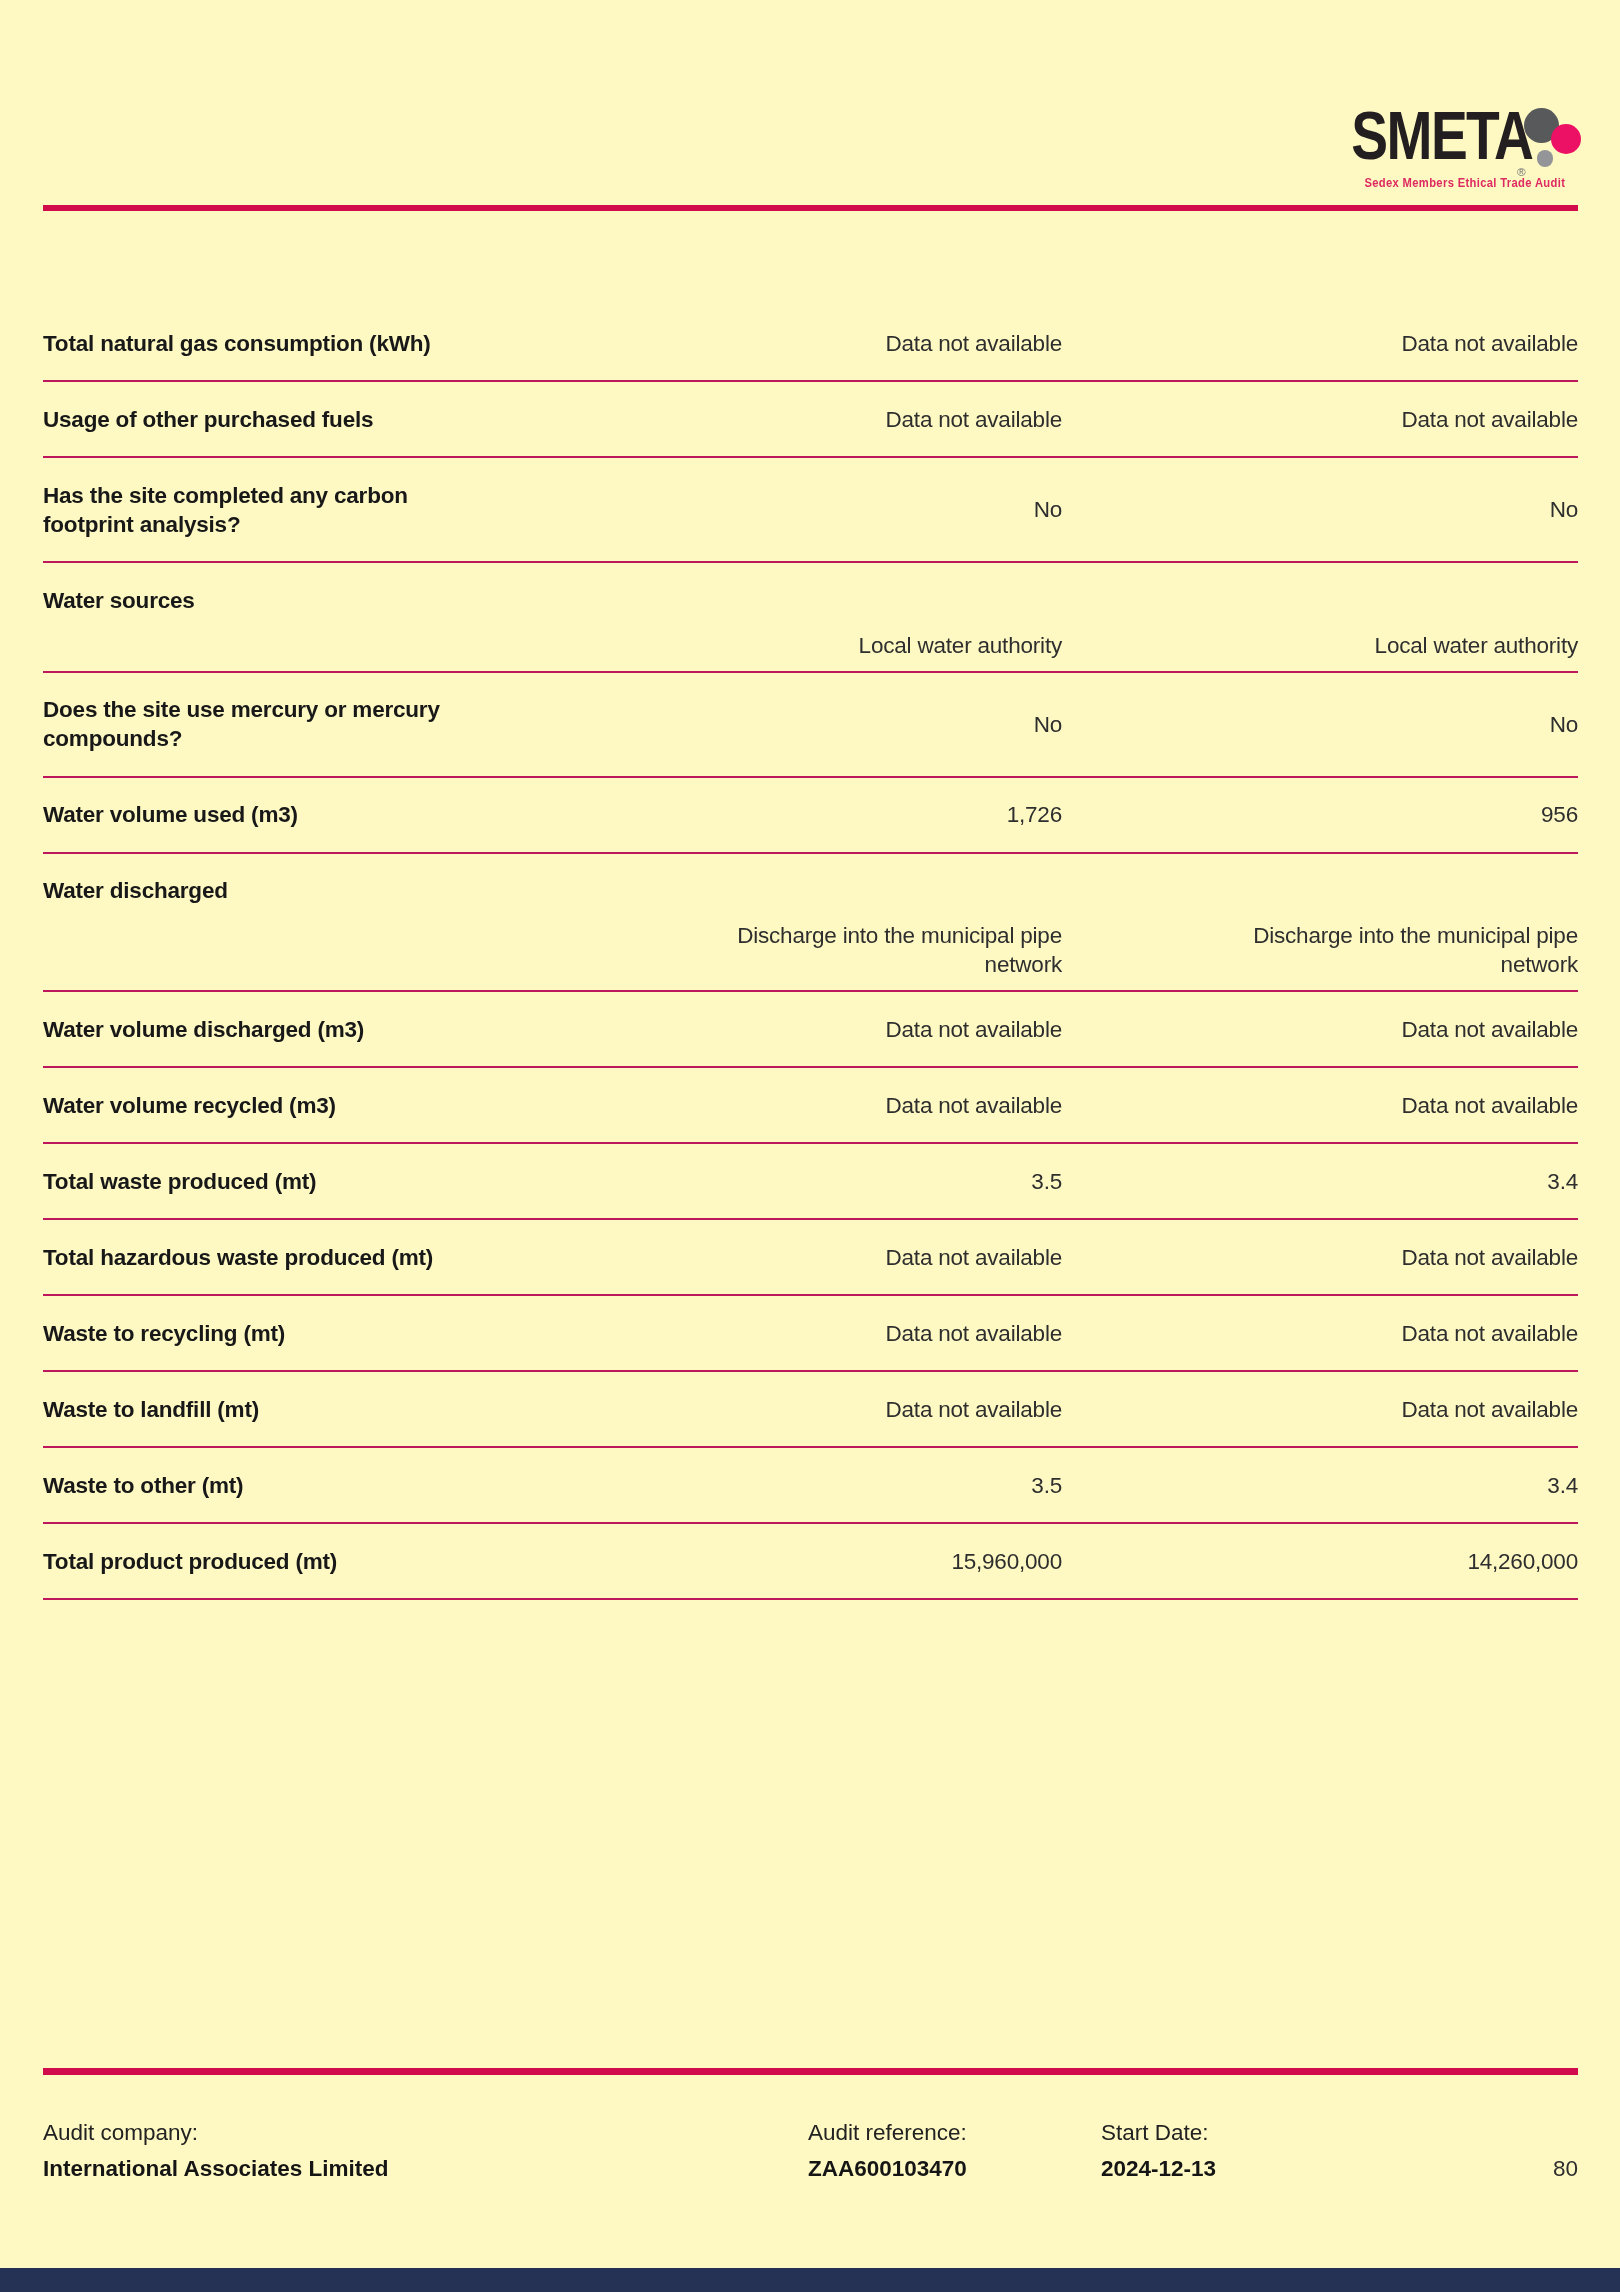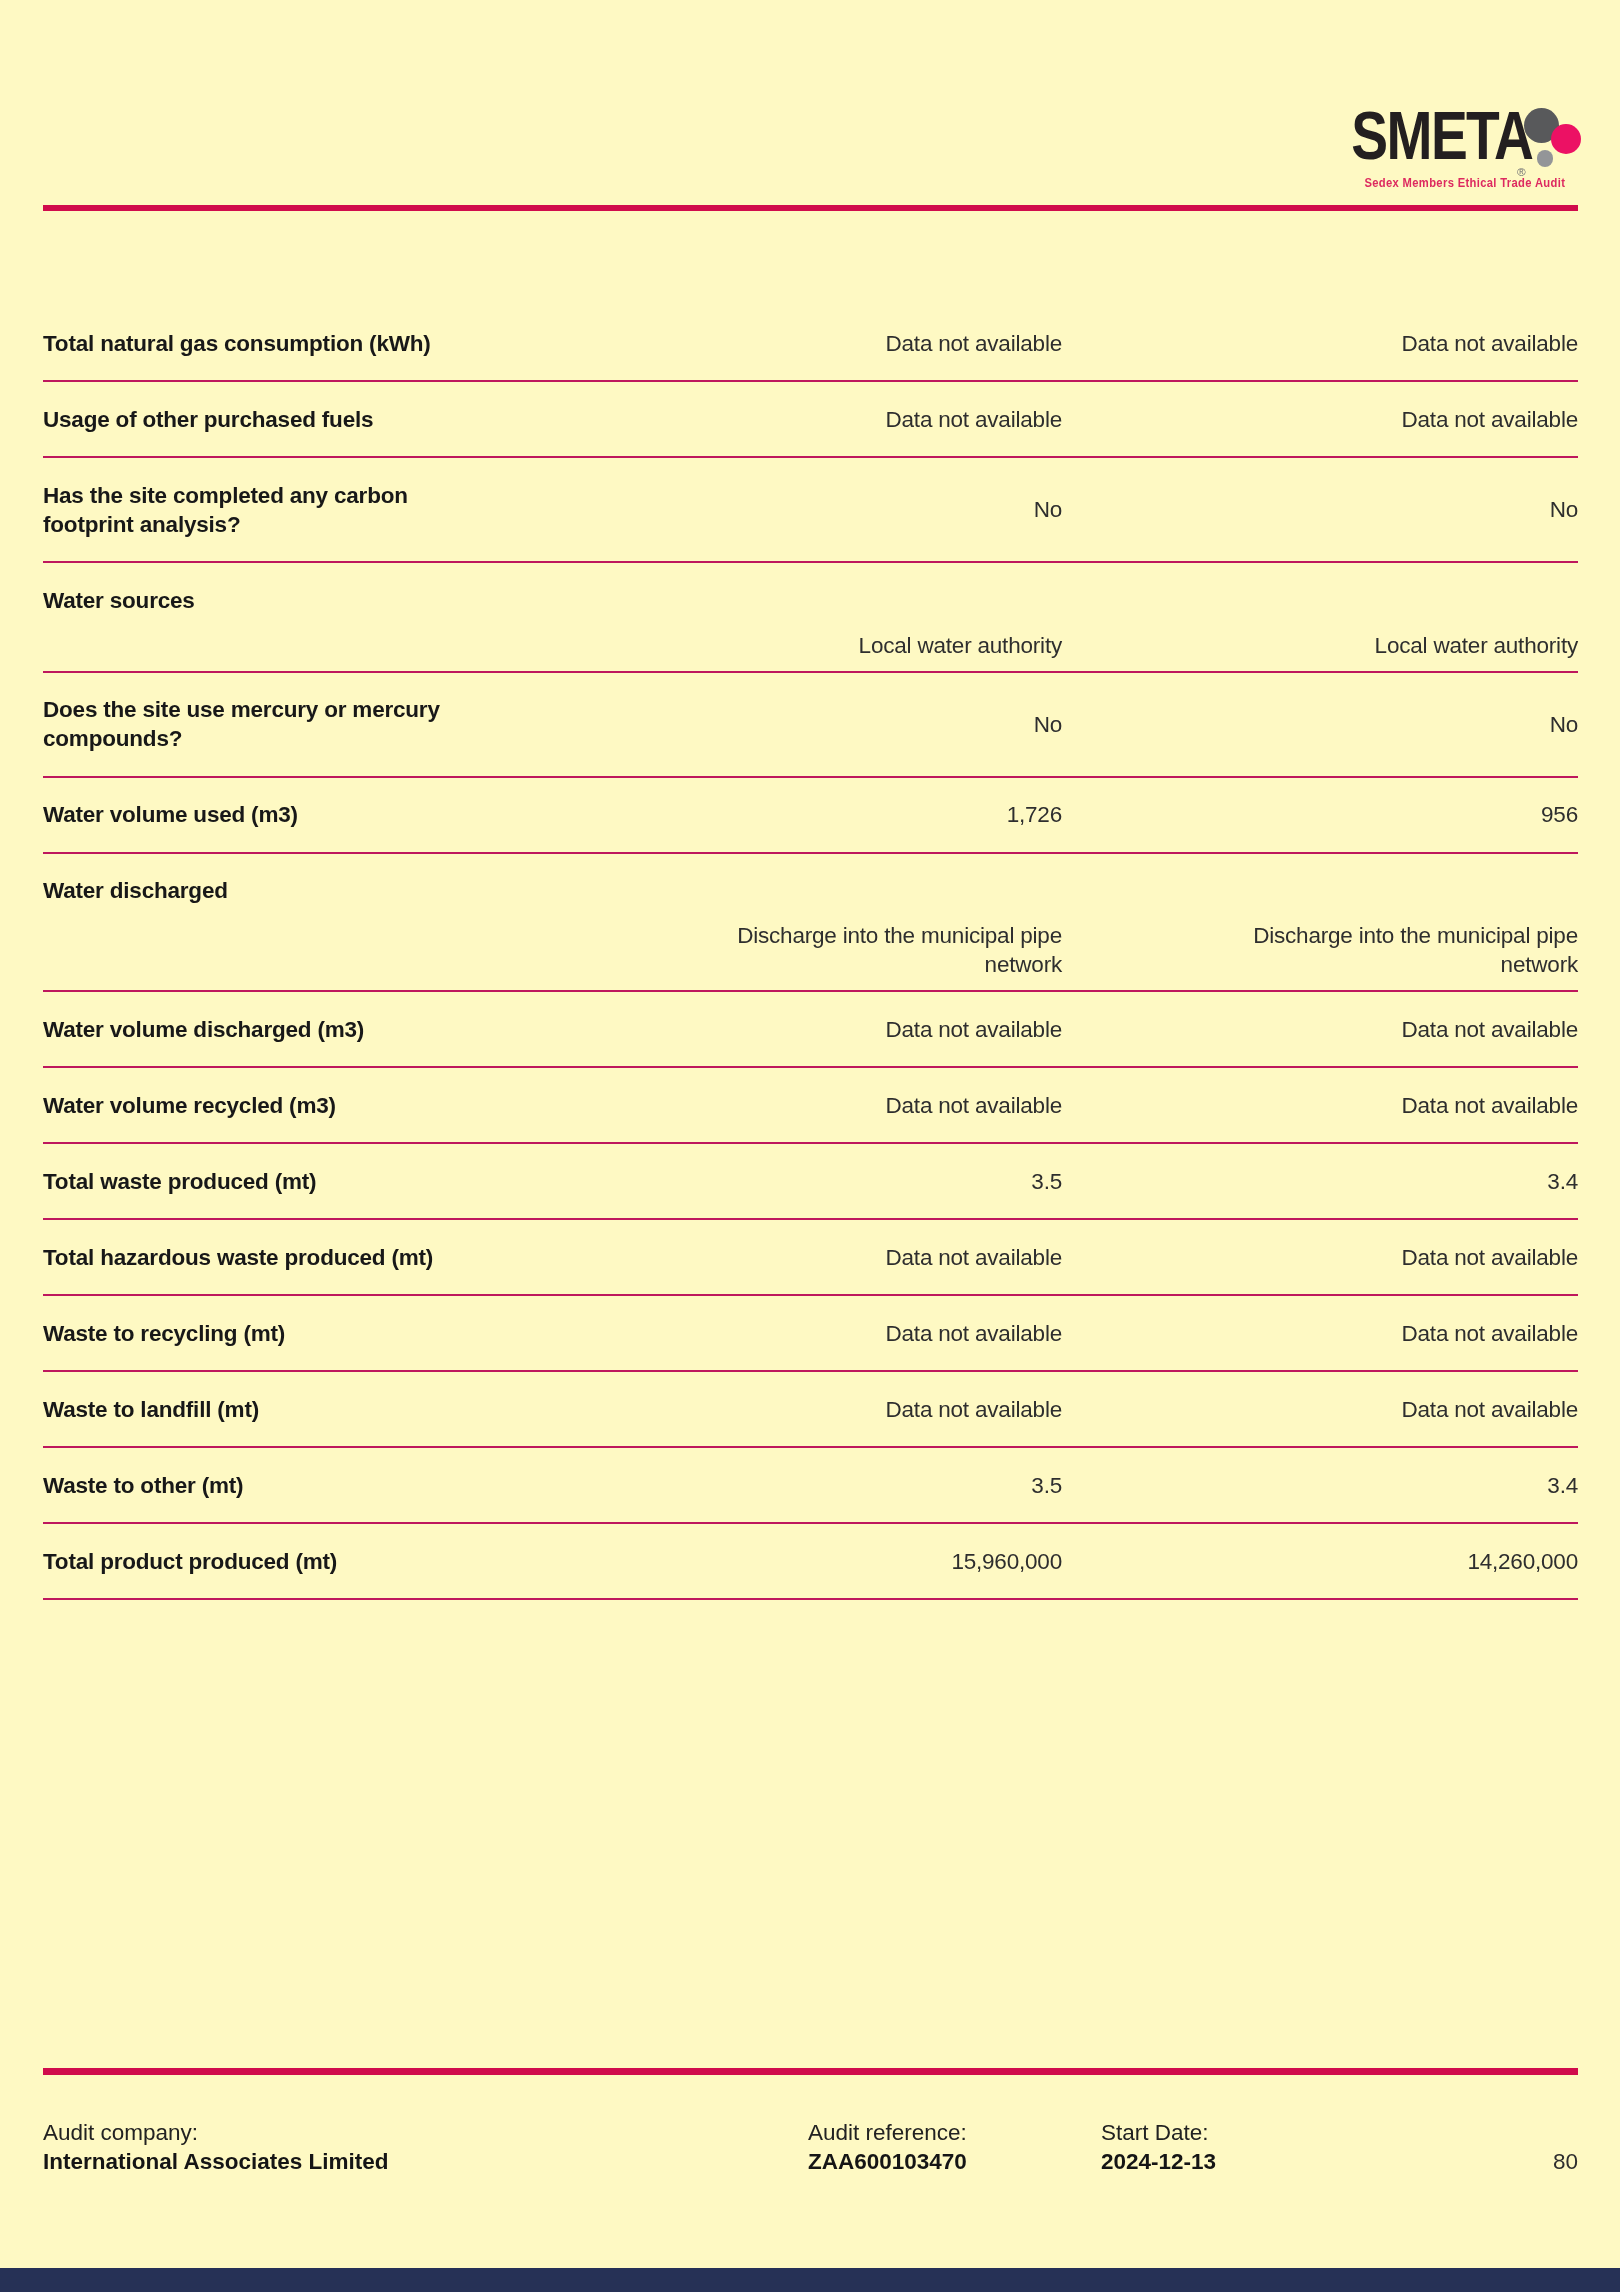--- a/index.html
+++ b/index.html
@@ -31,21 +31,21 @@
   .row.value-below{align-items:flex-end;padding-bottom:11px;}
   .row.value-below .cell.label{align-self:flex-start;}
   .row.value-below .cell.value{padding-top:45px;}
 
   
   .footer{position:absolute;top:2119px;left:43px;right:42px;display:flex;font-size:22.5px;}
   .fcol{display:flex;flex-direction:column;}
   .fcol.c1{flex:0 0 765px;}
   .fcol.c2{flex:0 0 293px;}
   .fcol.c3{flex:1;}
-  .f-label{color:#222;line-height:28px;margin-bottom:1px;}
+  .f-label{color:#222;line-height:28px;margin-bottom:8px;}
   .f-value{font-weight:bold;color:#151515;line-height:28px;}
   .page-num{align-self:flex-end;color:#2e2e2e;line-height:28px;}
 
   .bottom-bar{position:absolute;left:0;bottom:0;width:100%;height:25.5px;}
 </style>
 </head>
 <body>
 
 <div class="page">
 

